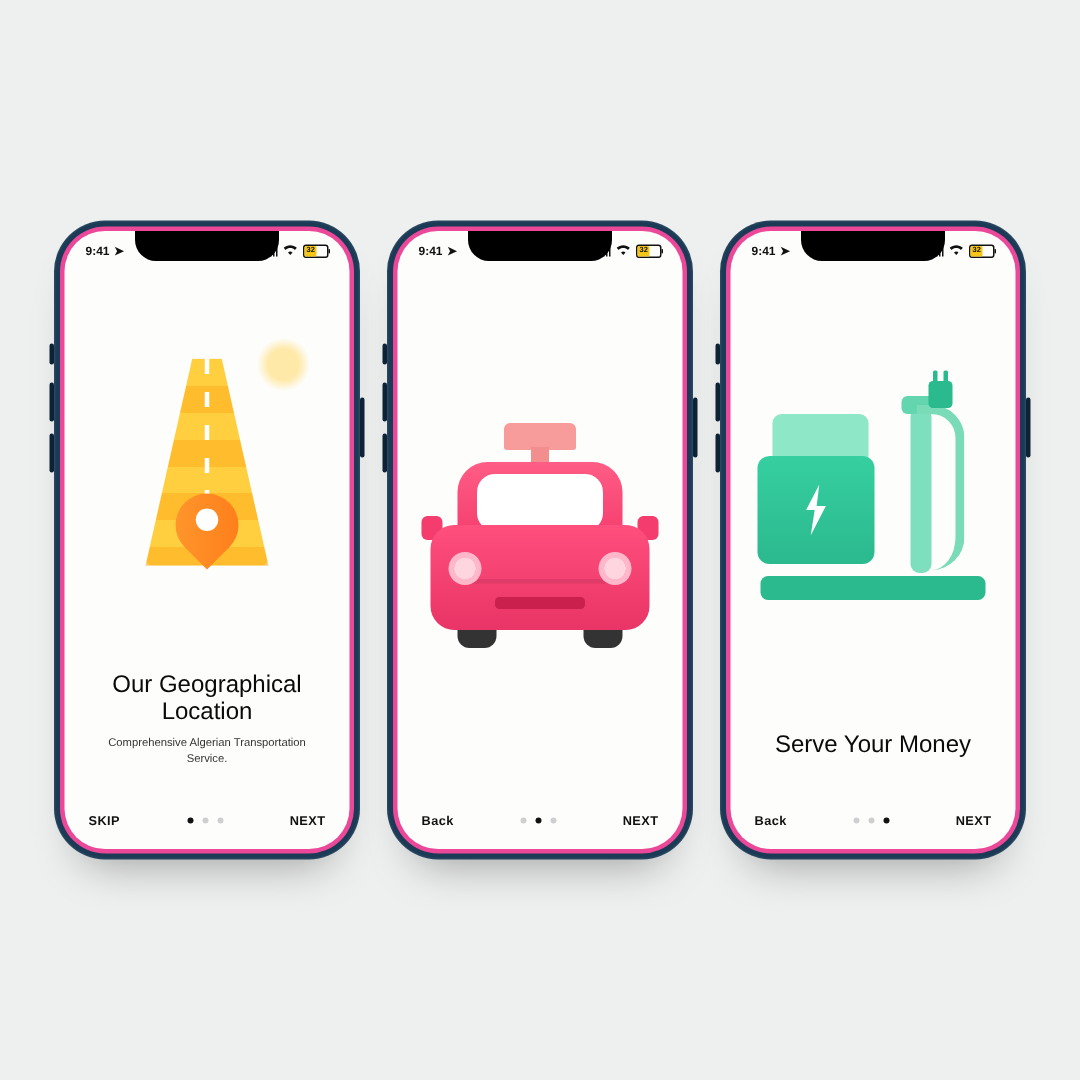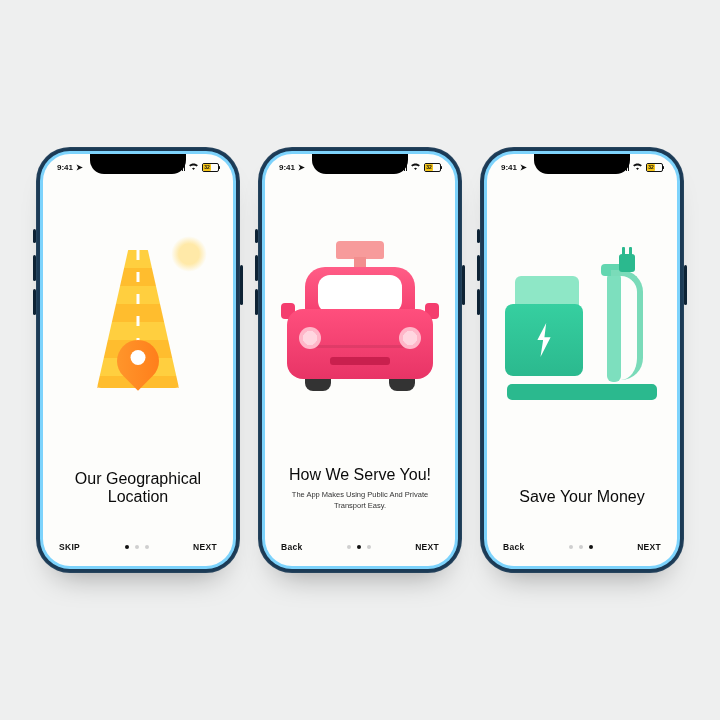--- a/index.html
+++ b/index.html
@@ -38,21 +38,21 @@
     position:absolute; background:#0d2234; border-radius:2px;
   }
   .btn-l1{left:-3px; top:82px; width:3px; height:14px;}
   .btn-l2{left:-3px; top:108px; width:3px; height:26px;}
   .btn-l3{left:-3px; top:142px; width:3px; height:26px;}
   .btn-r{right:-3px; top:118px; width:3px; height:40px;}
 
   .bezel {
     width:100%; height:100%;
     border-radius:30px;
-    background:#7dd3fc;
+    background:#ec4899;
     padding:3px;
   }
   .screen {
     width:100%; height:100%;
     border-radius:27px;
     background:#fdfdfb;
     position:relative;
     overflow:hidden;
   }
   .notch {
@@ -300,20 +300,21 @@
             <div class="road"></div>
             <div class="lane"></div>
             <div class="pin">
               <div class="body"></div>
                   <div class="hole"></div>
             </div>
           </div>
         </div>
         <div class="textblock">
           <div class="title">Our Geographical Location</div>
+          <div class="subtitle">Comprehensive Algerian Transportation Service.</div>
         </div>
         <div class="footer">
           <span class="nav-btn">SKIP</span>
           <span class="dots">
             <span class="active"></span>
                 <span></span>
                 <span></span>
           </span>
           <span class="nav-btn">NEXT</span>
         </div>
@@ -361,24 +362,20 @@
                 <div class="mirror r"></div>
             <div class="car-body"></div>
             <div class="bumper-line"></div>
             <div class="headlight l"></div>
                 <div class="headlight r"></div>
             <div class="grille"></div>
             <div class="wheel l"></div>
                 <div class="wheel r"></div>
           </div>
         </div>
-        <div class="textblock">
-          <div class="title">How We Serve You!</div>
-          <div class="subtitle">The App Makes Using Public And Private Transport Easy.</div>
-        </div>
         <div class="footer">
           <span class="nav-btn">Back</span>
           <span class="dots">
             <span></span>
                 <span class="active"></span>
                 <span></span>
           </span>
           <span class="nav-btn">NEXT</span>
         </div>
       </div>
@@ -425,21 +422,21 @@
               <div class="prong a"></div>
                   <div class="prong b"></div>
             </div>
             <div class="box-front">
               <div class="bolt"></div>
             </div>
             <div class="base"></div>
           </div>
         </div>
         <div class="textblock">
-          <div class="title">Save Your Money</div>
+          <div class="title">Serve Your Money</div>
         </div>
         <div class="footer">
           <span class="nav-btn">Back</span>
           <span class="dots">
             <span></span>
                 <span></span>
                 <span class="active"></span>
           </span>
           <span class="nav-btn">NEXT</span>
         </div>

